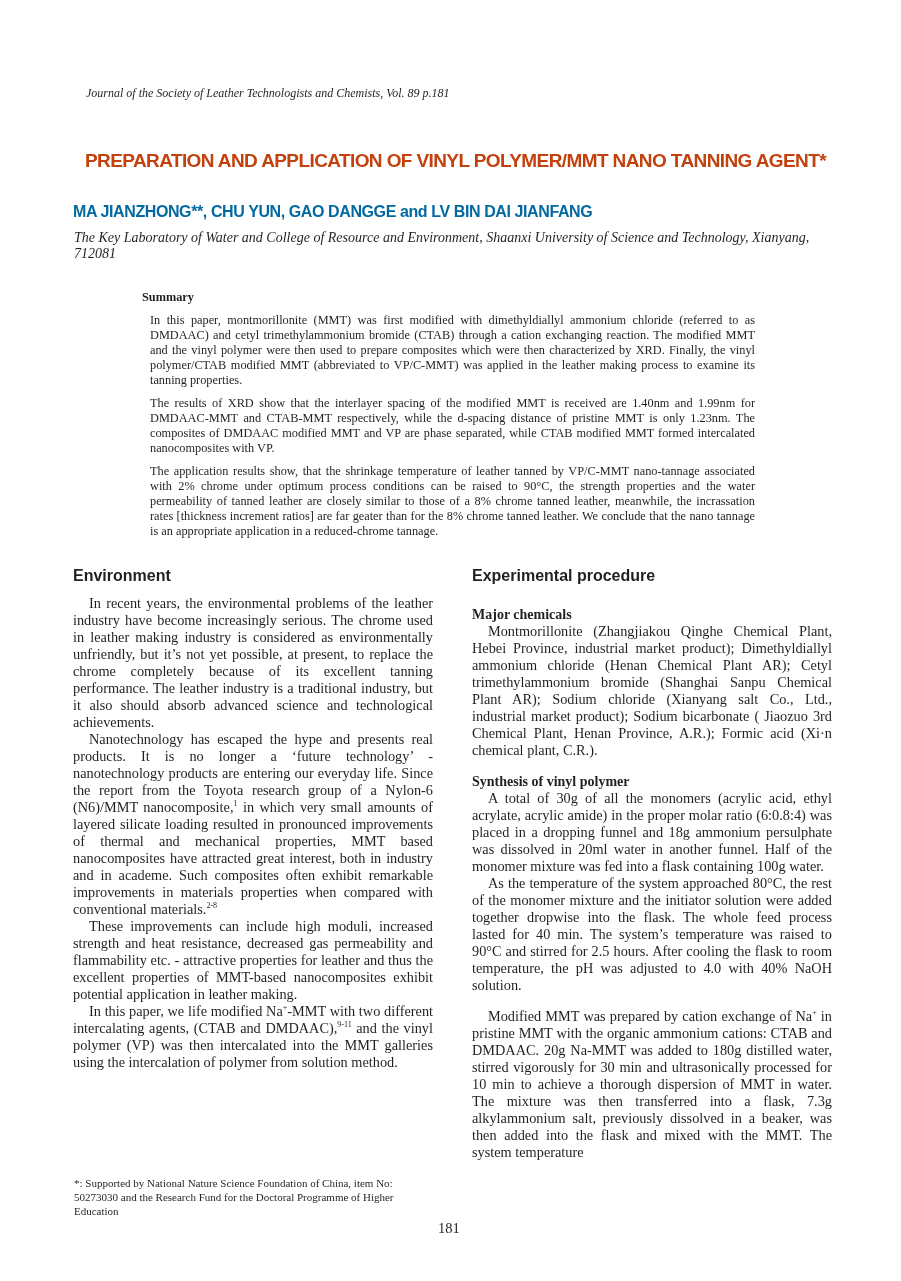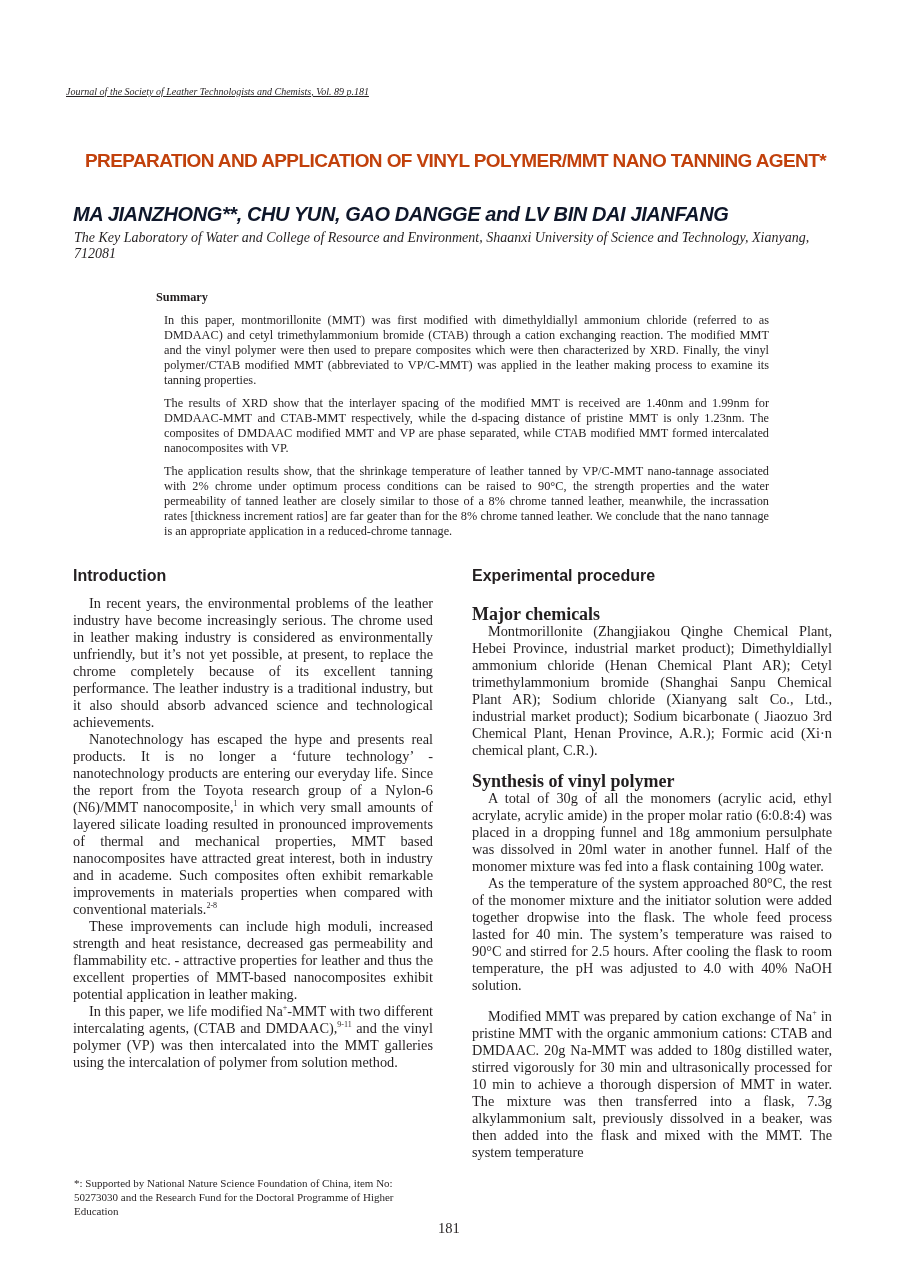--- a/index.html
+++ b/index.html
@@ -2,57 +2,57 @@
 <html><head>
 <meta charset="utf-8">
 <style>
   html, body { margin: 0; padding: 0; background: #ffffff; }
   body {
     width: 901px; height: 1281px; position: relative; overflow: hidden;
     color: #231f20;
     font-family: "Liberation Serif", serif;
   }
   .running-head {
-    position: absolute; left: 66px; top: 86px;
-    font-style: italic; font-size: 10px; color: #231f20; text-decoration: underline;
+    position: absolute; left: 86px; top: 86px;
+    font-style: italic; font-size: 12px; color: #231f20;
   }
   .title {
     position: absolute; left: 73px; top: 132px; width: 760px;
     font-family: "Liberation Sans", sans-serif; font-weight: bold;
     font-size: 19px; line-height: 33px; letter-spacing: -0.6px;
     margin: 12px; color: #c2410c;
   }
   .authors {
     position: absolute; left: 73px; top: 203px;
     font-family: "Liberation Sans", sans-serif; font-weight: bold;
-    font-size: 20px; letter-spacing: -0.4px; color: #0f172a; font-style: italic;
+    font-size: 16px; letter-spacing: -0.4px; color: #0369a1;
   }
   .affil {
     position: absolute; left: 74px; top: 230px; width: 760px;
     font-style: italic; font-size: 14px; line-height: 16px;
   }
   .summary {
-    position: absolute; left: 156px; top: 290px; width: 621px;
+    position: absolute; left: 142px; top: 290px; width: 621px;
     font-size: 12.3px; line-height: 15px; text-align: justify;
   }
   .summary h3 { margin: 0; font-size: 12.3px; font-weight: bold; line-height: 15px; }
   .summary p { margin: 8px; }
   .col {
     position: absolute; width: 360px;
     font-size: 14.3px; line-height: 17px; text-align: justify;
   }
   .col-left { left: 73px; top: 566px; }
   .col-right { left: 472px; top: 566px; }
   .col h2 {
     margin: 0 0 9px 0;
     font-family: "Liberation Sans", sans-serif; font-weight: bold;
     font-size: 16px; line-height: 20px; text-align: left;
   }
   .col h4 {
-    margin: 0; font-weight: bold; font-size: 18px; line-height: 17px; text-align: left;
+    margin: 0; font-weight: bold; font-size: 14px; line-height: 17px; text-align: left;
   }
   .col p { margin: 0; text-indent: 16px; }
   .col .gap { height: 14px; }
   .col .gap2 { height: 11px; }
   sup { font-size: 8px; line-height: 0; vertical-align: 6px; }
   .footnotes {
     position: absolute; left: 73px; top: 1175px; width: 362px;
     font-family: "Liberation Serif", serif; font-size: 11px; line-height: 14px;
   }
   .footnotes p { margin: 1px; }
@@ -72,21 +72,21 @@
 <div class="affil">The Key Laboratory of Water and College of Resource and Environment, Shaanxi University of Science and Technology, Xianyang, 712081</div>
 
 <section class="summary">
   <h3>Summary</h3>
   <p>In this paper, montmorillonite (MMT) was first modified with dimethyldiallyl ammonium chloride (referred to as DMDAAC) and cetyl trimethylammonium bromide (CTAB) through a cation exchanging reaction. The modified MMT and the vinyl polymer were then used to prepare composites which were then characterized by XRD. Finally, the vinyl polymer/CTAB modified MMT (abbreviated to VP/C-MMT) was applied in the leather making process to examine its tanning properties.</p>
   <p>The results of XRD show that the interlayer spacing of the modified MMT is received are 1.40nm and 1.99nm for DMDAAC-MMT and CTAB-MMT respectively, while the d-spacing distance of pristine MMT is only 1.23nm. The composites of DMDAAC modified MMT and VP are phase separated, while CTAB modified MMT formed intercalated nanocomposites with VP.</p>
   <p>The application results show, that the shrinkage temperature of leather tanned by VP/C-MMT nano-tannage associated with 2% chrome under optimum process conditions can be raised to 90°C, the strength properties and the water permeability of tanned leather are closely similar to those of a 8% chrome tanned leather, meanwhile, the incrassation rates [thickness increment ratios] are far geater than for the 8% chrome tanned leather. We conclude that the nano tannage is an appropriate application in a reduced-chrome tannage.</p>
 </section>
 
 <section class="col col-left">
-  <h2>Introduction</h2>
+  <h2>Environment</h2>
   <p>In recent years, the environmental problems of the leather industry have become increasingly serious. The chrome used in leather making industry is considered as environmentally unfriendly, but it’s not yet possible, at present, to replace the chrome completely because of its excellent tanning performance. The leather industry is a traditional industry, but it also should absorb advanced science and technological achievements.</p>
   <p><span>Nanotechnology has escaped the hype and presents real products. It is no longer a ‘future technology’ - nanotechnology products are entering our everyday life. Since the report from the Toyota research group of a Nylon-6 (N6)/MMT nanocomposite,</span><sup>1</sup><span> in which very small amounts of layered silicate loading resulted in pronounced improvements of thermal and mechanical properties, MMT based nanocomposites have attracted great interest, both in industry and in academe. Such composites often exhibit remarkable improvements in materials properties when compared with conventional materials.</span><sup>2-8</sup></p>
   <p>These improvements can include high moduli, increased strength and heat resistance, decreased gas permeability and flammability etc. - attractive properties for leather and thus the excellent properties of MMT-based nanocomposites exhibit potential application in leather making.</p>
   <p><span>In this paper, we life modified Na</span><sup>+</sup><span>-MMT with two different intercalating agents, (CTAB and DMDAAC),</span><sup>9-11</sup><span> and the vinyl polymer (VP) was then intercalated into the MMT galleries using the intercalation of polymer from solution method.</span></p>
 </section>
 
 <section class="col col-right">
   <h2>Experimental procedure</h2>
   <div class="gap2"></div>
   <h4>Major chemicals</h4>

